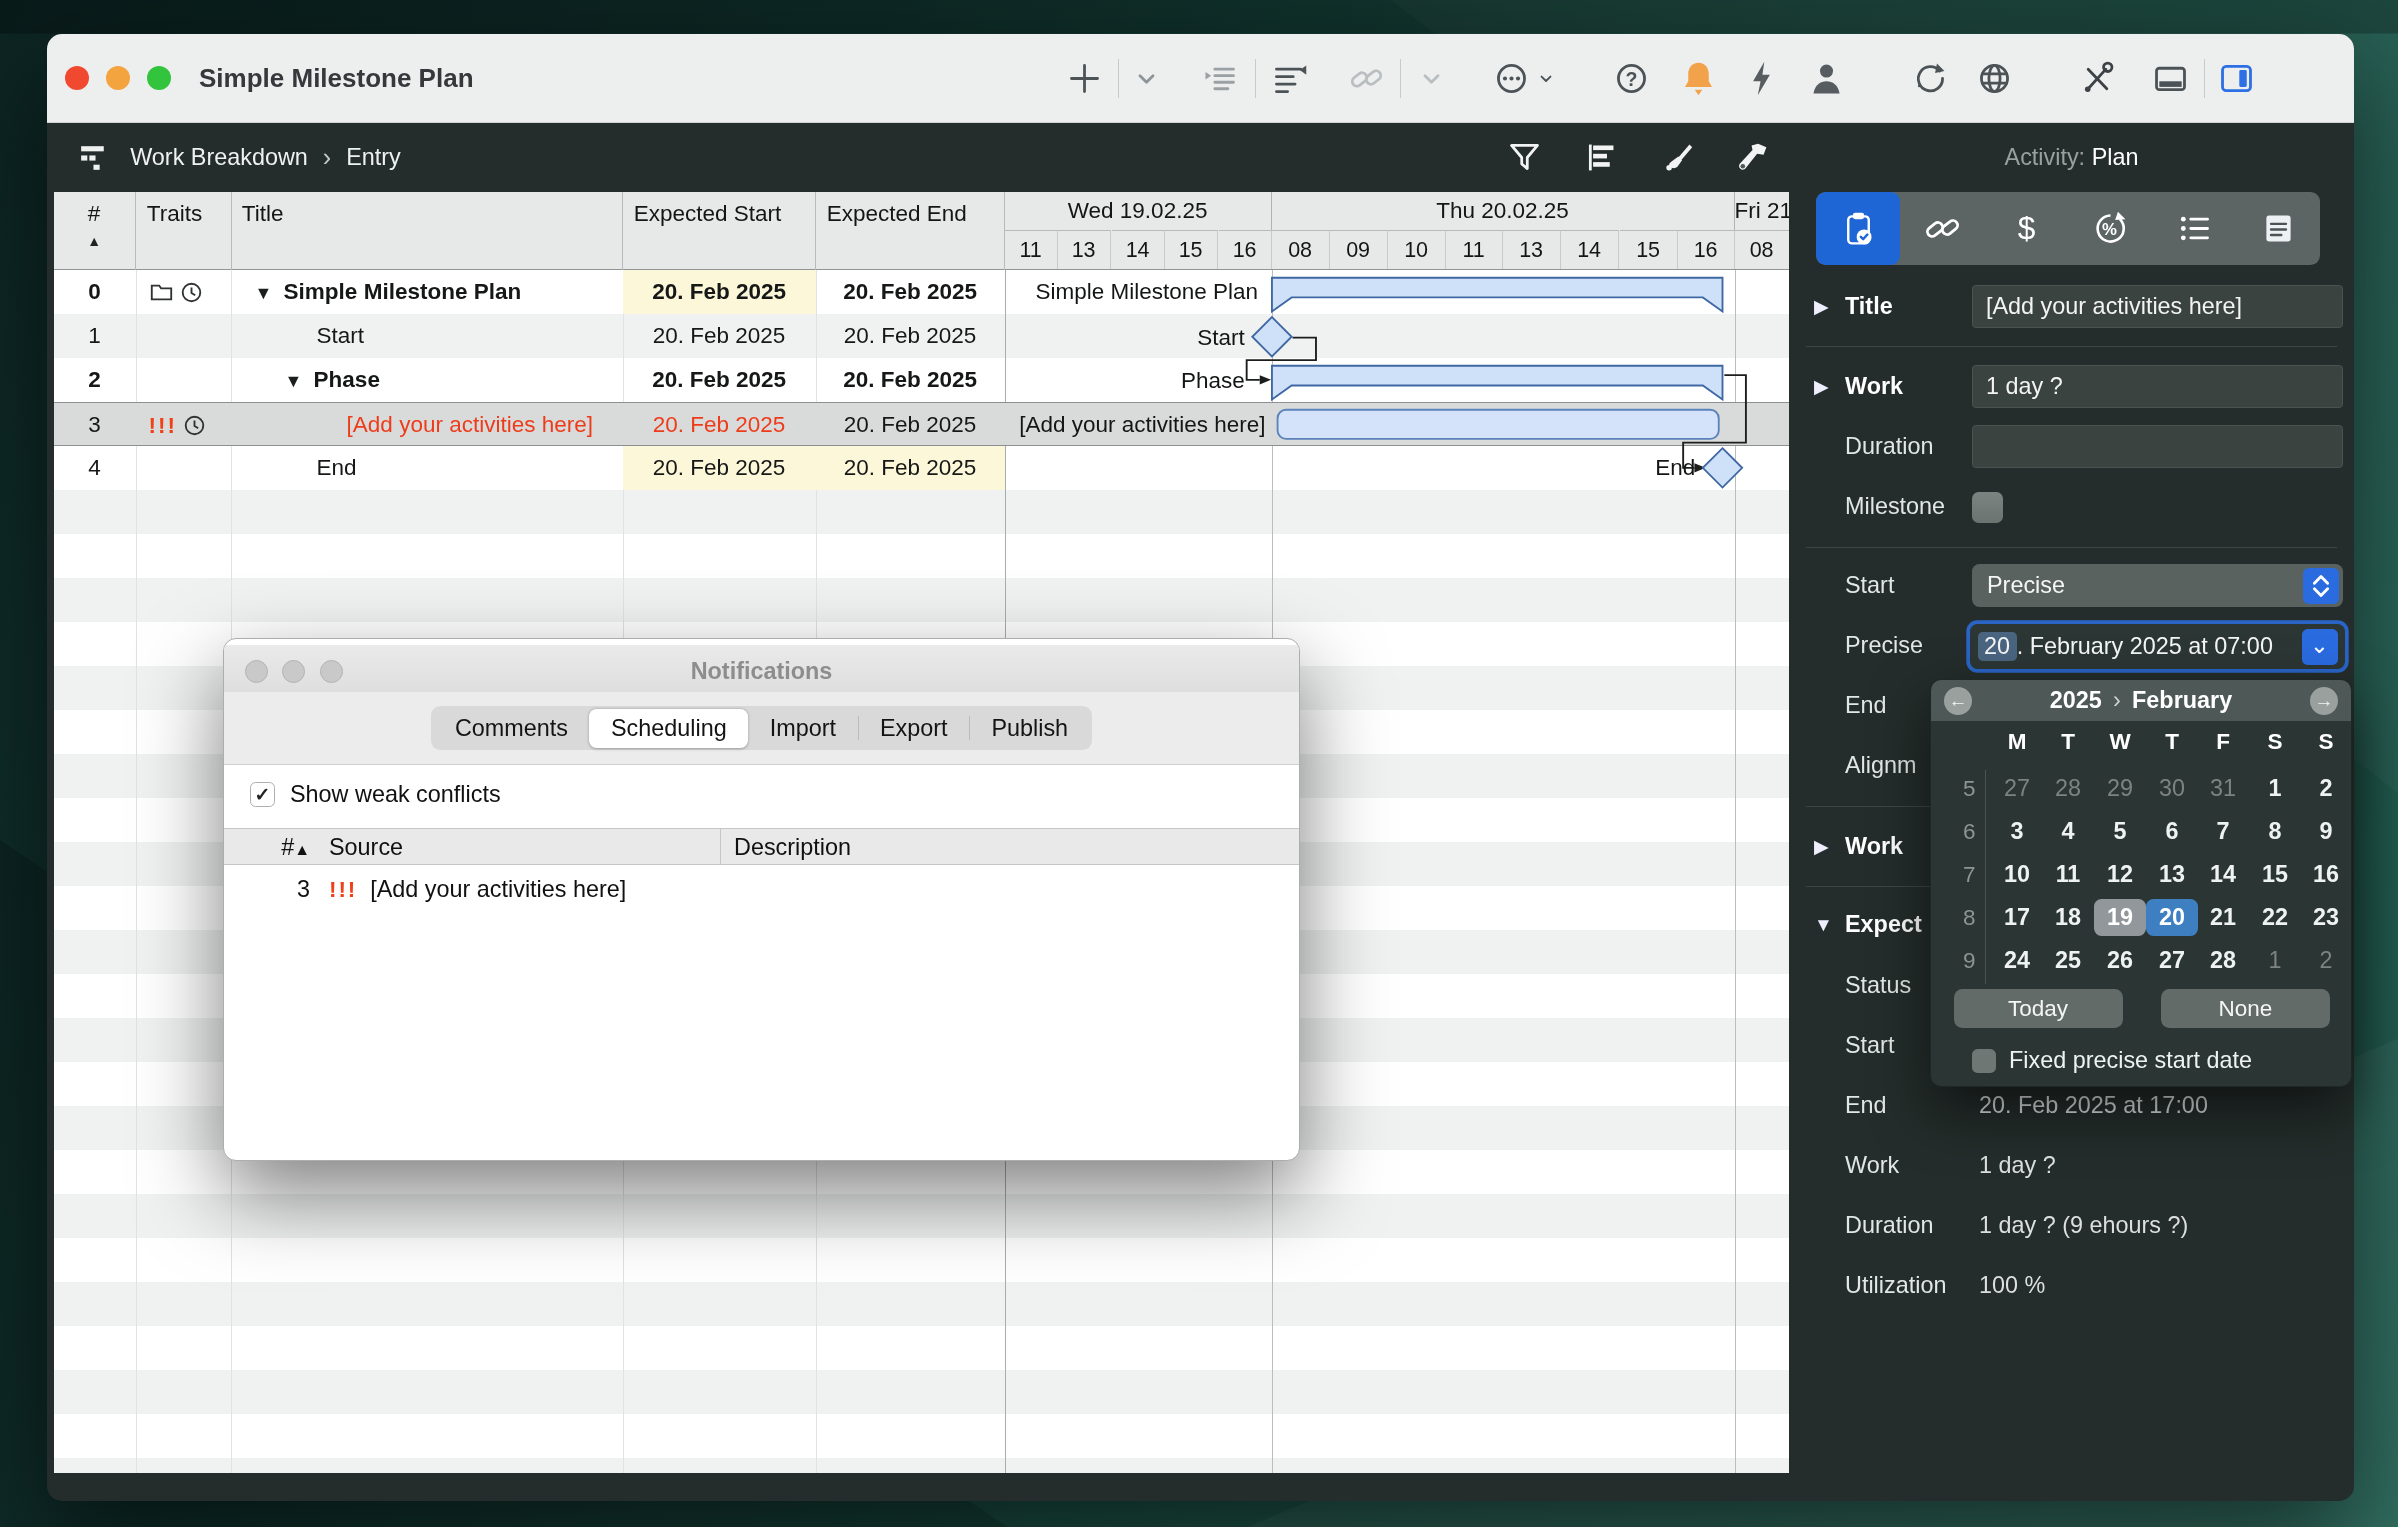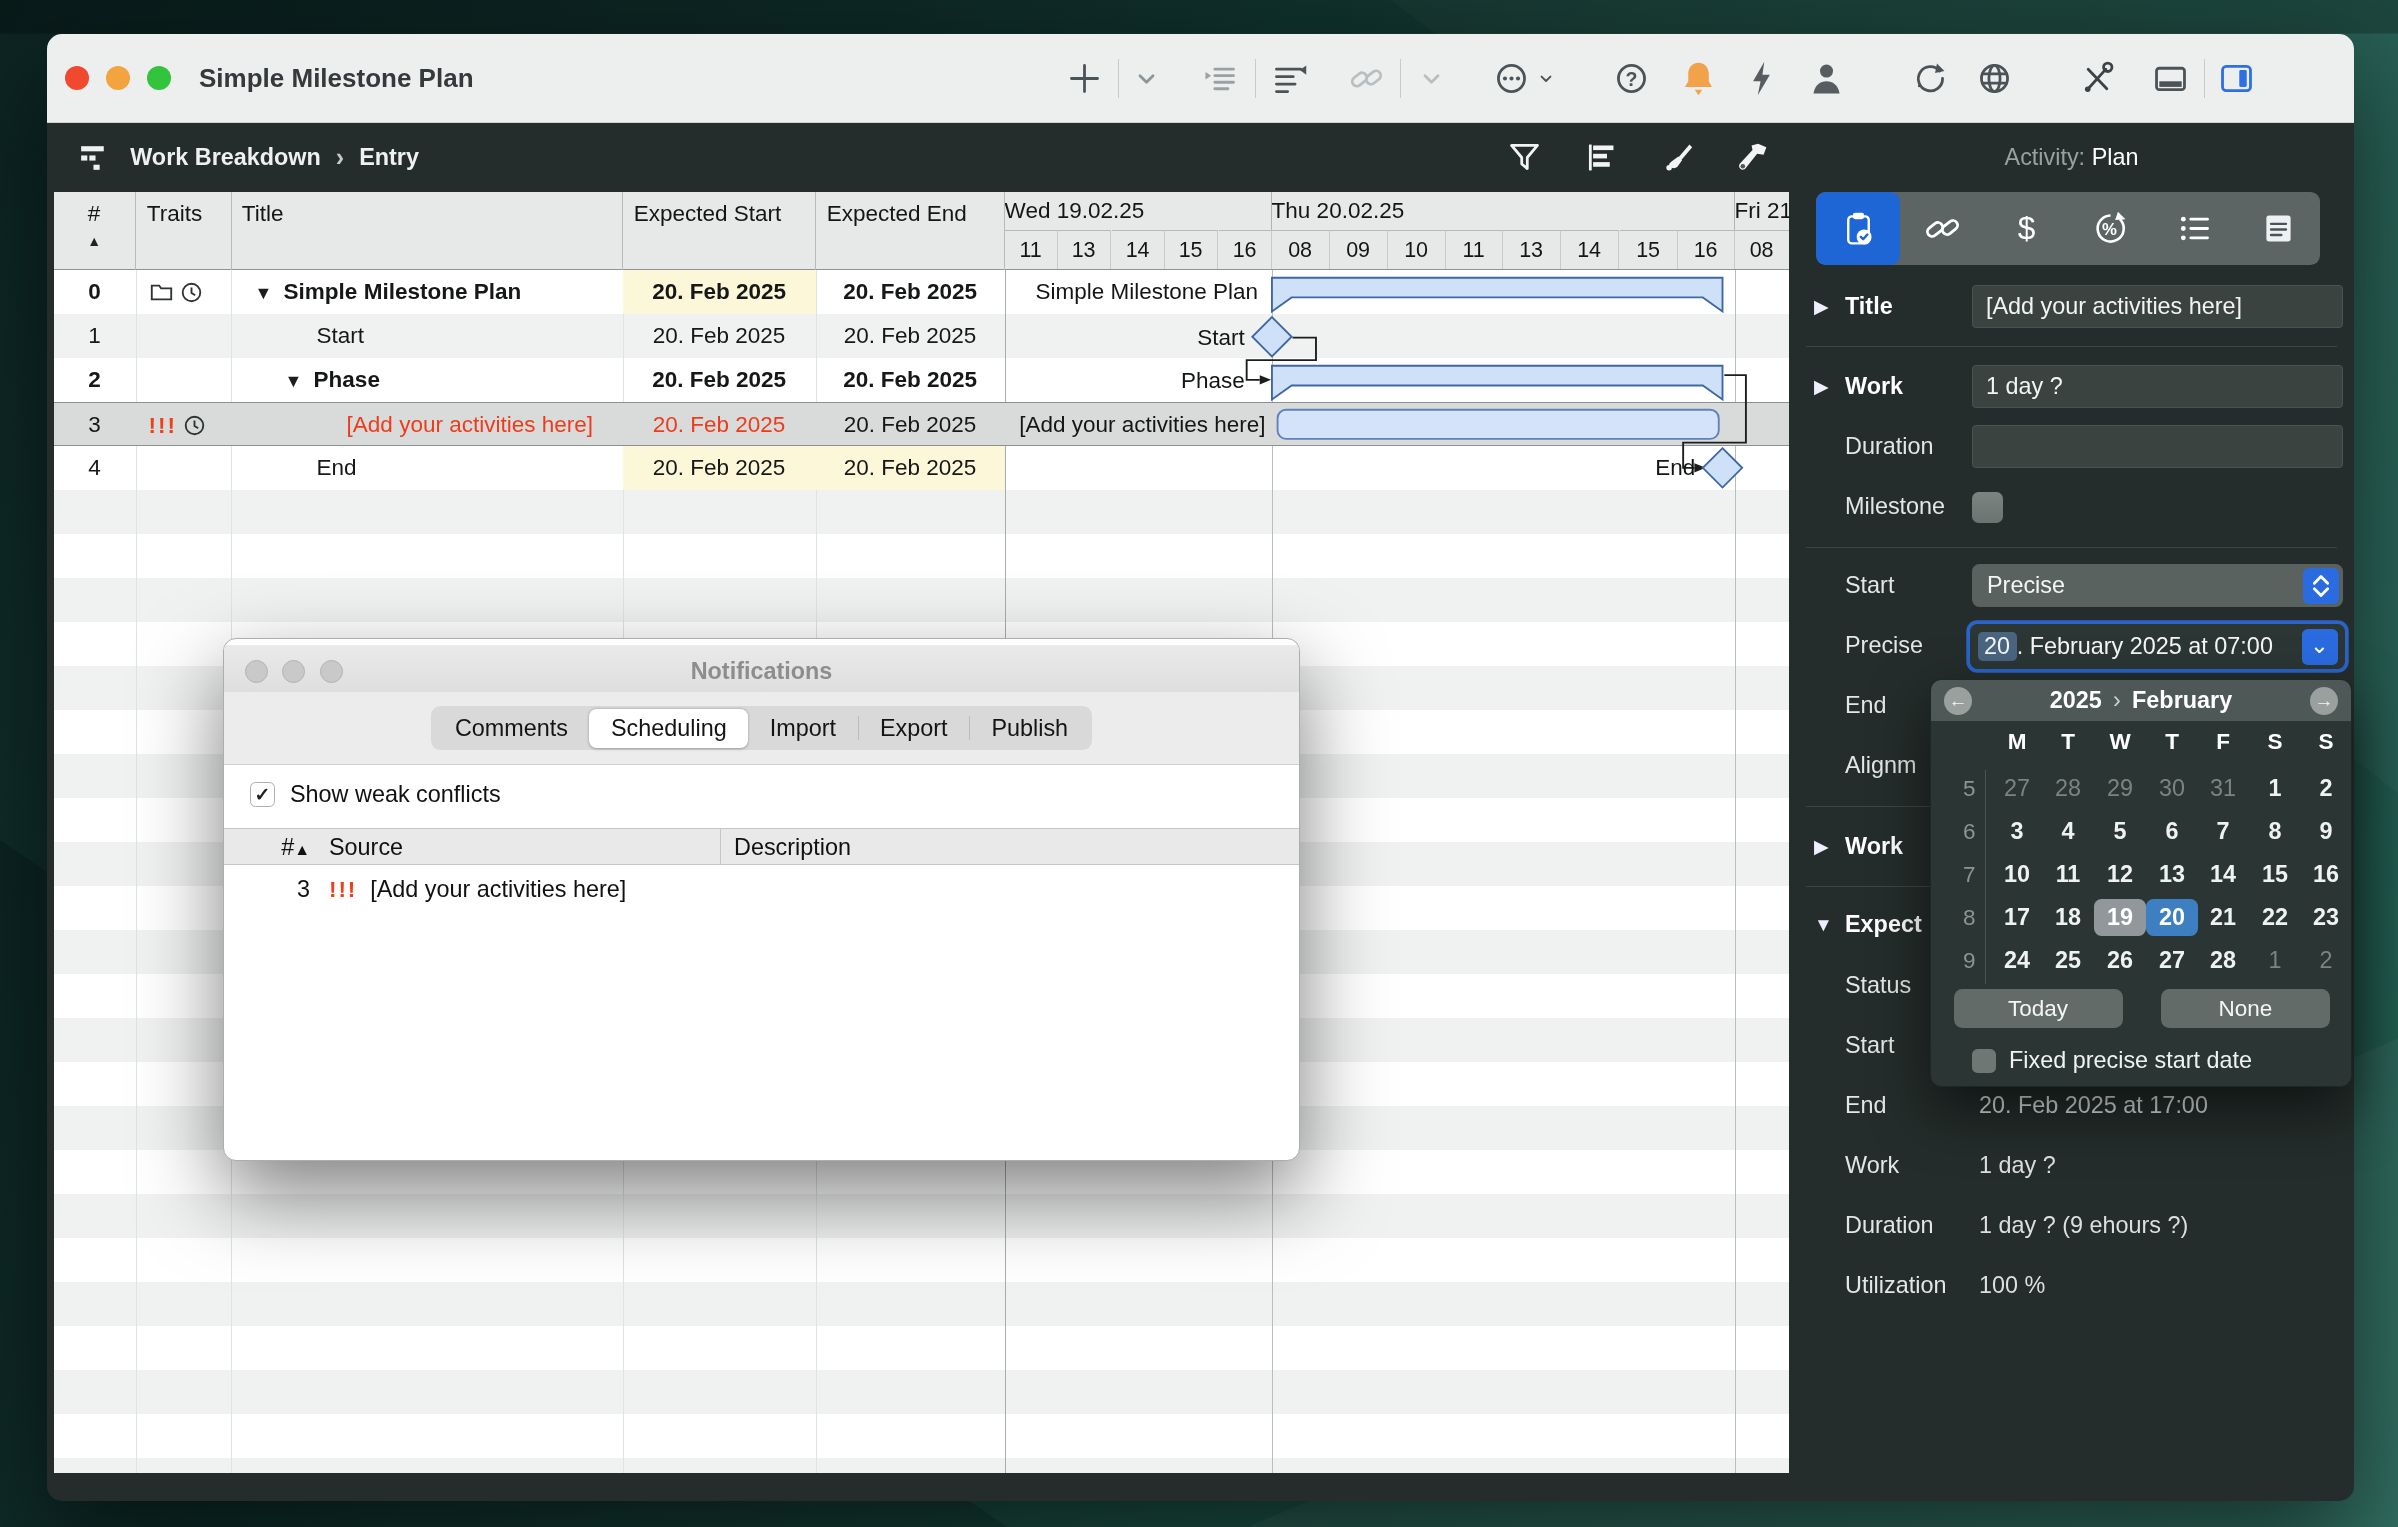--- a/index.html
+++ b/index.html
@@ -20,40 +20,40 @@
               border-radius:15px 15px 0 0; border-bottom:0.9px solid #cfd3d3; }
   .light { position:absolute; top:32px; width:24px; height:24px; border-radius:50%; }
   .light.red{ left:18px; background:#f1492f; } .light.yellow{ left:59px; background:#f3a43e; } .light.green{ left:100px; background:#33c43d; }
   .win-title { position:absolute; left:152px; top:0; line-height:89px; font-size:26px; font-weight:bold; color:#36393b; }
   .tb-icons { position:absolute; left:1017px; top:0; height:89px; display:flex; align-items:center; }
   .tbi { width:41px; height:41px; flex:0 0 auto; display:flex; align-items:center; justify-content:center; color:#4c5357; }
   .tbi svg { width:41px; height:41px; }
   .tb-sep { width:0.9px; height:39px; background:#c8cbcb; flex:0 0 auto; }
 
   
-  .viewbar { position:absolute; left:6.6px; top:89px; width:1735px; height:69px; color:#eef1f0;font-weight:bold; }
+  .viewbar { position:absolute; left:6.6px; top:89px; width:1735px; height:69px; color:#eef1f0; }
   .vb-crumb { position:absolute; left:20.6px; top:0; height:69px; display:flex; align-items:center; gap:15px; font-size:23.4px; }
   .vb-crumb .sep { color:#c3c9c7; font-size:25px; }
   .vb-icons { position:absolute; left:1450px; top:0; height:69px; display:flex; align-items:center; gap:35px; }
   .vbi { width:41px; height:41px; display:flex; align-items:center; justify-content:center; color:#f2f4f3; }
   .vbi svg{ width:37px; height:37px; }
 
   
   .content { position:absolute; left:6.6px; top:158px; width:1735px; height:1281px; background:#fff; overflow:hidden; }
   .rows-bg { position:absolute; left:0; top:78px; right:0; bottom:0;
              background:repeating-linear-gradient(to bottom,#ffffff 0 44px,#f0f1f1 44px 88px); }
   .colline { position:absolute; top:0; bottom:0; width:0.9px; background:#dfe3e3; z-index:2; }
   .colline.strong { background:#a7adad; }
   .dayline { position:absolute; top:0; bottom:0; width:0.9px; background:#b9bdbd; z-index:3; }
 
   .thead { position:absolute; left:0; top:0; width:1735px; height:78px; z-index:6; background:#e7e9e9; border-bottom:0.9px solid #8f9595; font-size:22.5px; color:#141616; }
   .th { position:absolute; top:0; height:78px; border-right:0.9px solid #b6baba; padding:9.4px 0 0 11.2px; }
   .th.center { text-align:center; padding-left:0; }
   .sortmark { display:block; font-size:14px; margin-top:5.6px; color:#222; }
-  .daycell { position:absolute; top:0; height:38px; border-right:0.9px solid #aeb4b4; line-height:38px; overflow:hidden; white-space:nowrap; }
+  .daycell { position:absolute; top:0; height:38px; border-right:0.9px solid #aeb4b4; text-align:center; line-height:38px; overflow:hidden; white-space:nowrap; }
   .hourcell { position:absolute; top:38px; height:39px; border-right:0.9px solid #c6caca; border-top:0.9px solid #b4baba; text-align:center; line-height:39px; font-size:21.5px; }
 
   .trow { position:absolute; left:0; width:1735px; height:44px; z-index:4; font-size:22.5px; color:#161818; }
   .trow.selected { background:#d9dbdb; border-top:1.9px solid #8c9090; border-bottom:1.9px solid #8c9090; }
   .cell { position:absolute; top:0; height:44px; line-height:43px; white-space:nowrap; overflow:hidden; }
   .c-num { left:0; width:82px; text-align:center; }
   .c-traits { left:82px; width:96px; display:flex; align-items:center; gap:5.6px; padding-left:13px; }
   .c-title { left:177px; width:392px; }
   .c-start { left:569px; width:193px; text-align:center; }
   .c-end { left:762px; width:189px; text-align:center; }

